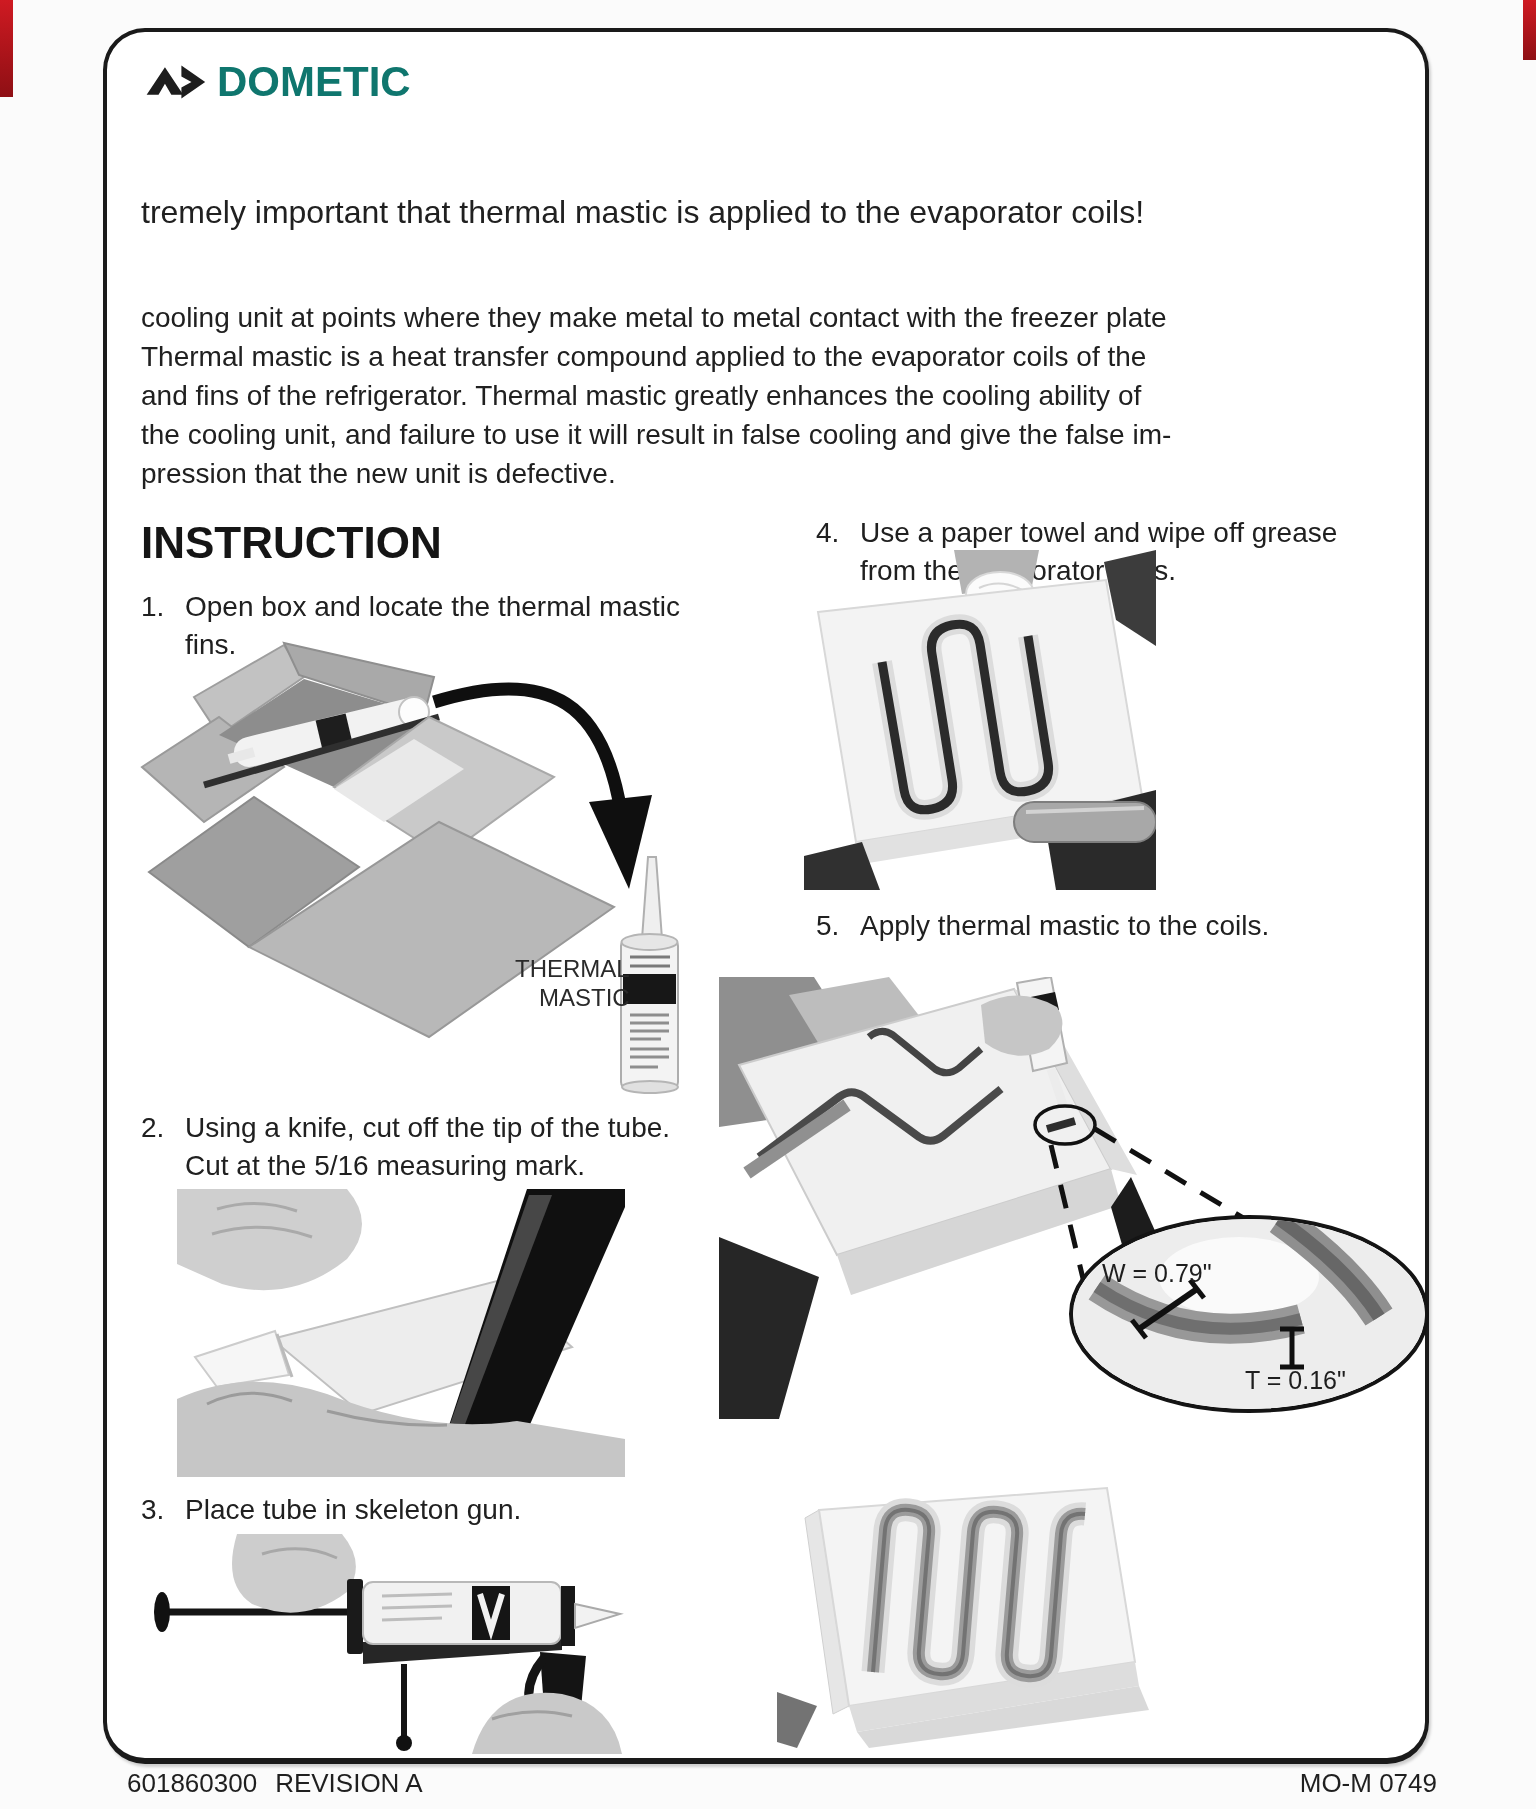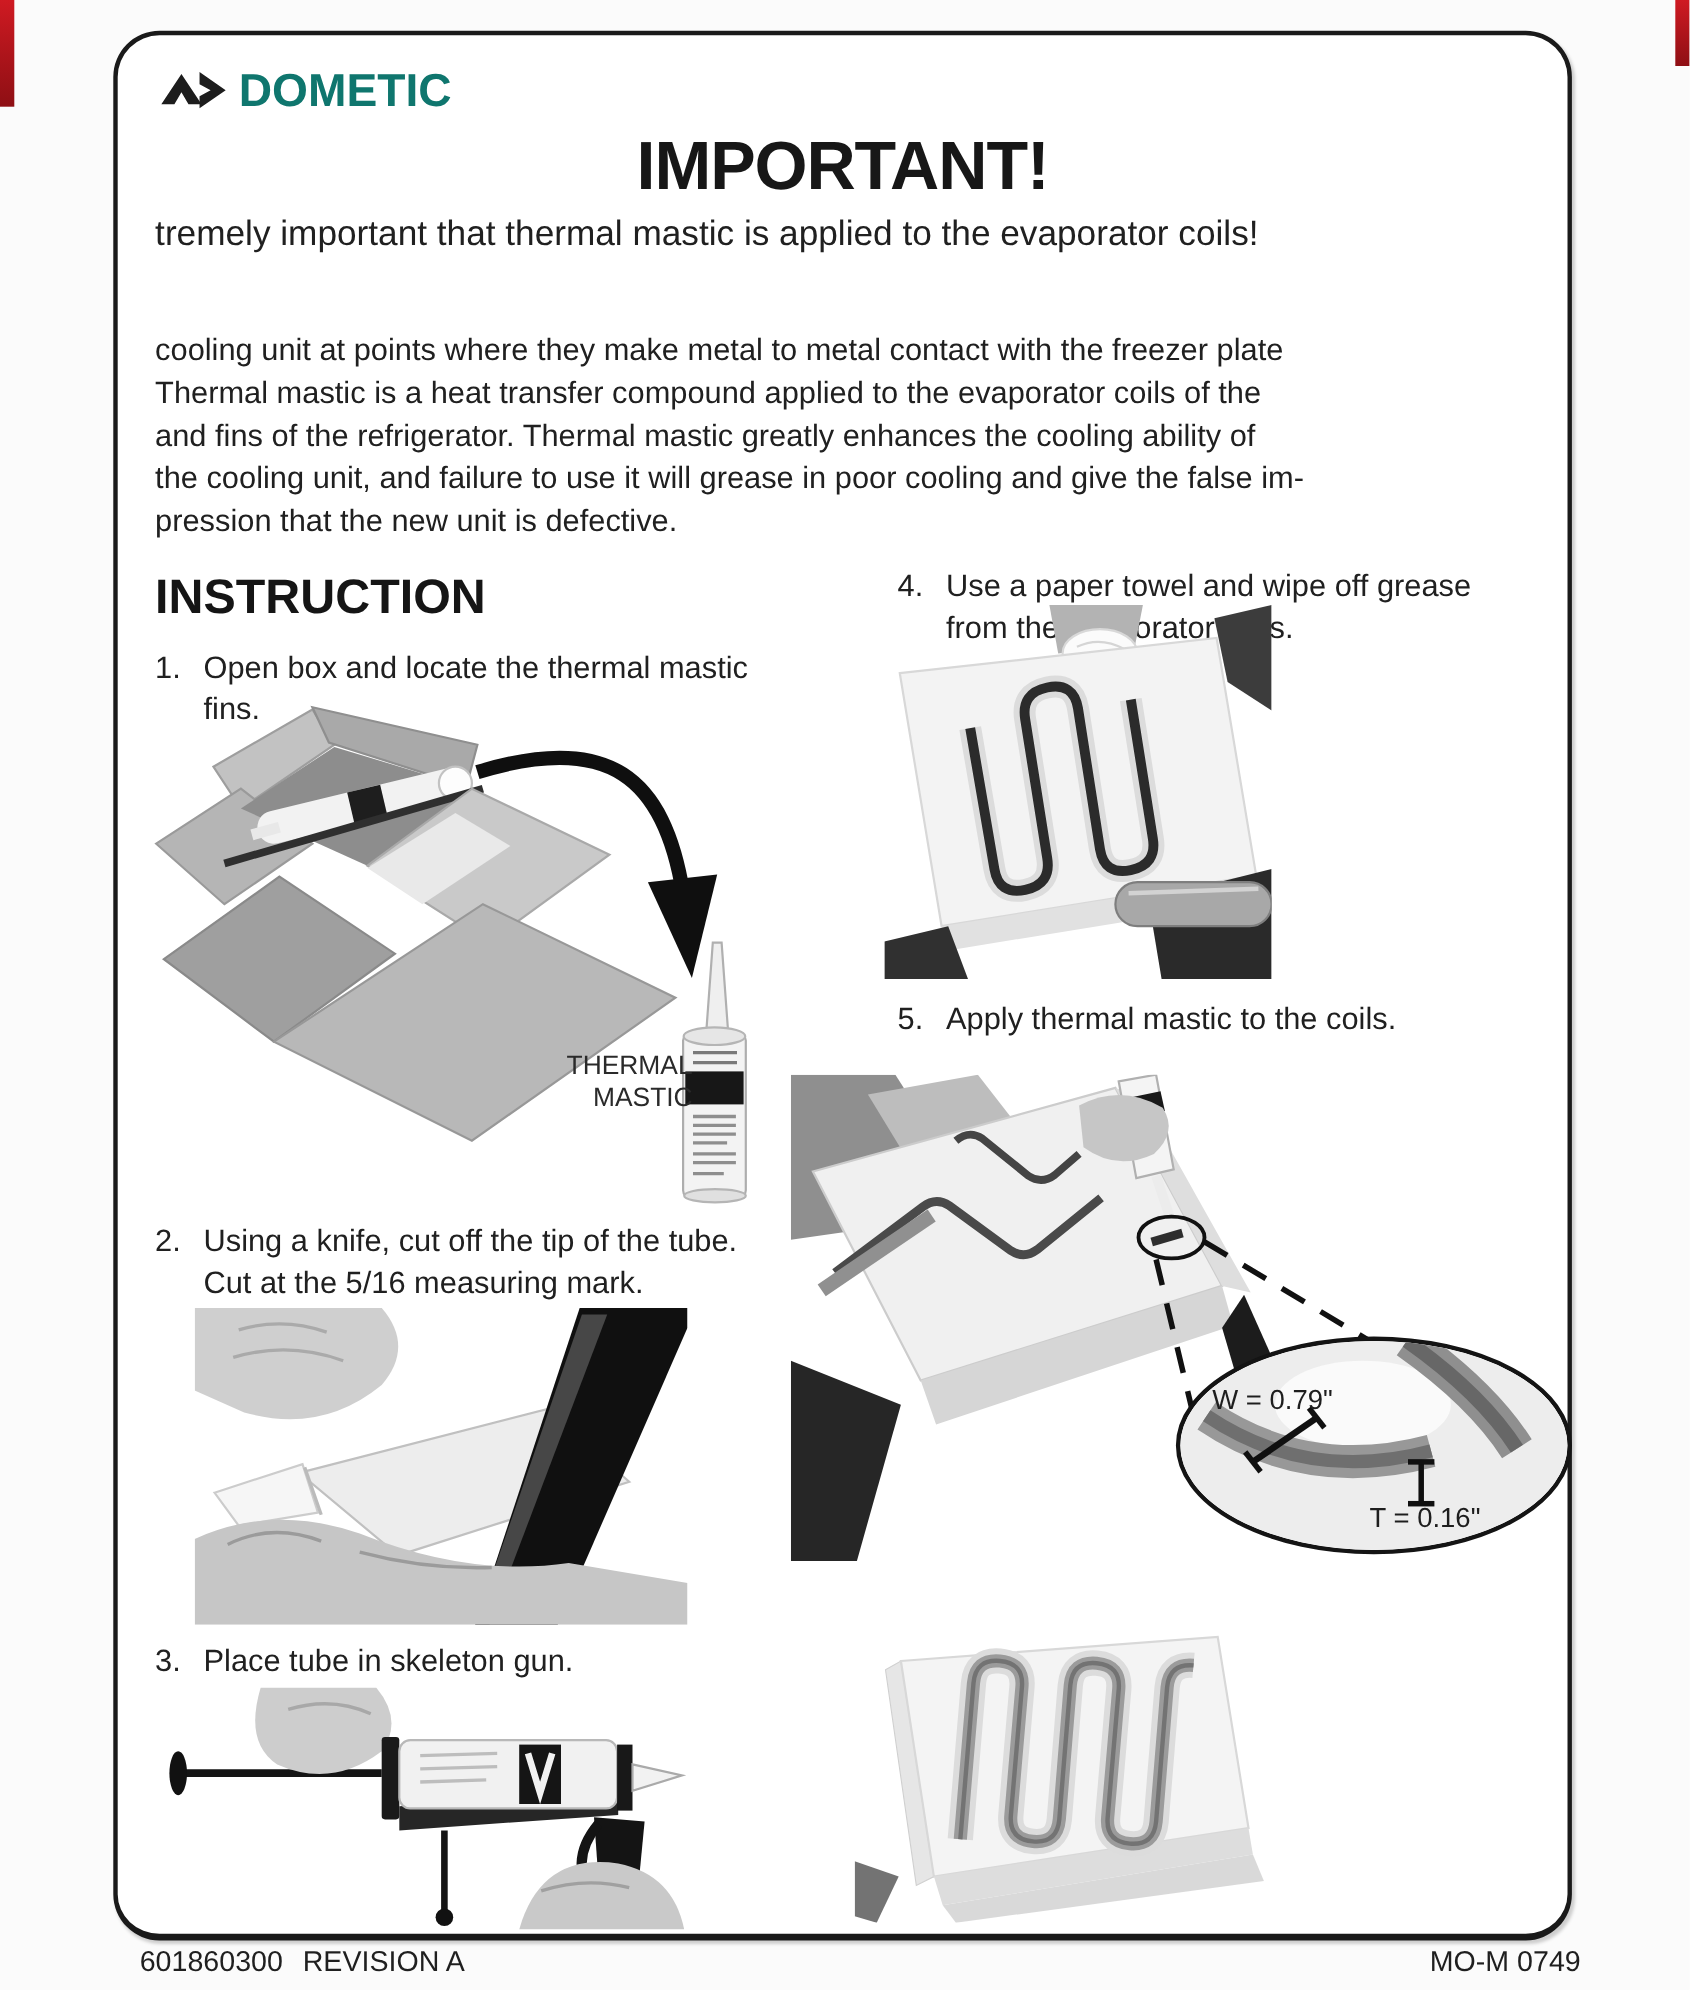--- a/index.html
+++ b/index.html
@@ -46,31 +46,30 @@
   <div class="abs logo">
     <span>
       <svg width="64" height="46" viewBox="0 0 70 50">
         <polygon points="4,39 24,9 44,39 31,39 24,27 17,39" fill="#1d1d1d"></polygon>
         <polygon points="42,7 68,25 42,43 42,31 53,25 42,19" fill="#1d1d1d"></polygon>
       </svg>
     </span>
     <span class="logo-text">DOMETIC</span>
   </div>
 
-  <div class="abs title">IMPORTANT!</div>
 
   <div class="abs lead">
     <div>tremely important that thermal mastic is applied to the evaporator coils!</div>
   </div>
 
   <div class="abs intro">
     <div>cooling unit at points where they make metal to metal contact with the freezer plate</div>
     <div>Thermal mastic is a heat transfer compound applied to the evaporator coils of the</div>
     <div>and fins of the refrigerator. Thermal mastic greatly enhances the cooling ability of</div>
-    <div>the cooling unit, and failure to use it will grease in poor cooling and give the false im-</div>
+    <div>the cooling unit, and failure to use it will result in false cooling and give the false im-</div>
     <div>pression that the new unit is defective.</div>
   </div>
 
   <div class="abs h2">INSTRUCTION</div>
 
   <div class="abs step" style="left:34px;top:556px;">
     <div class="num">1.</div>
     <div class="stlines">
       <div>Open box and locate the thermal mastic</div>
       <div>fins.</div>

